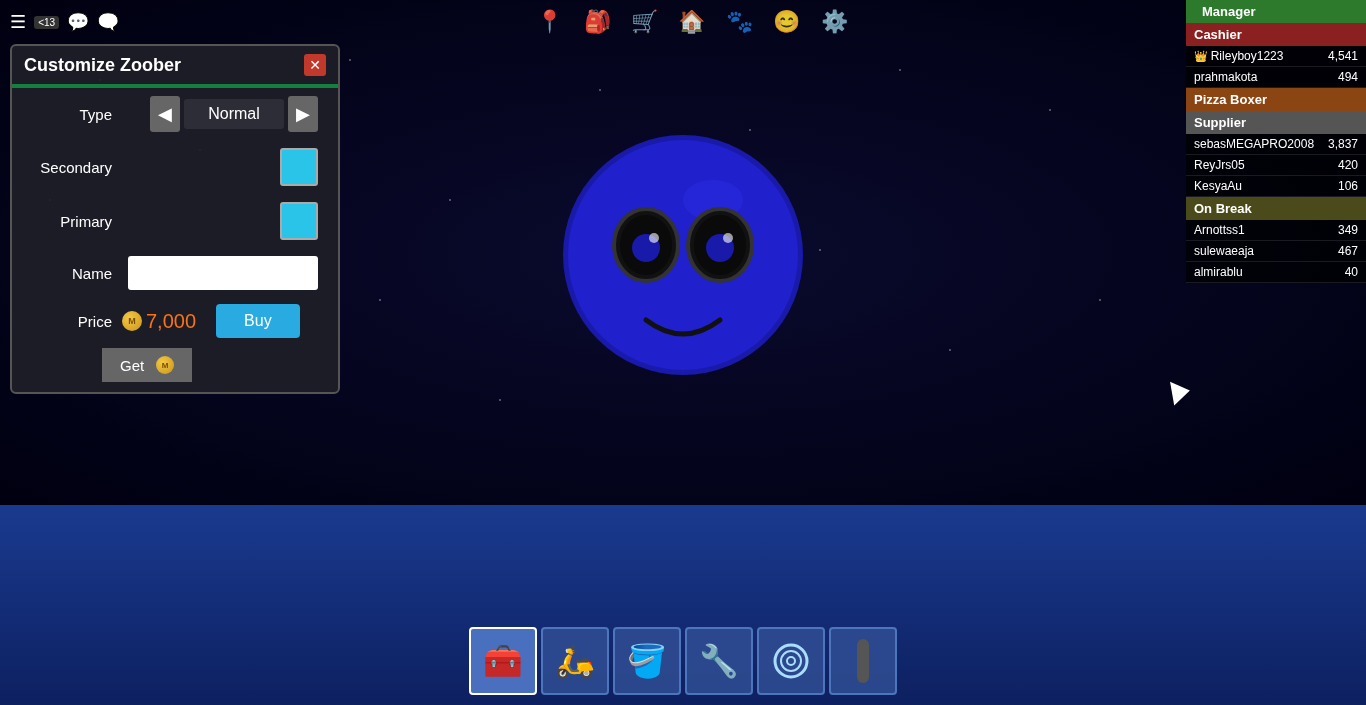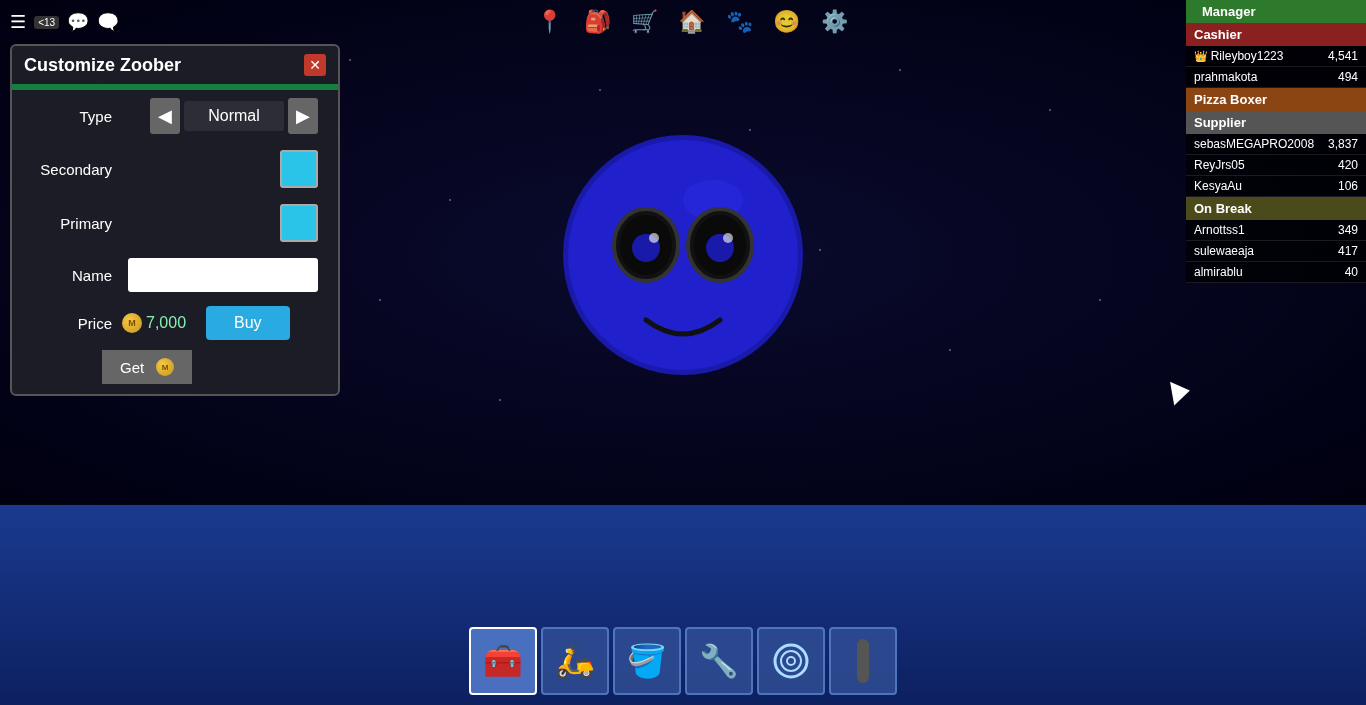--- a/index.html
+++ b/index.html
@@ -150,21 +150,21 @@
       border-radius: 6px;
       z-index: 200;
       padding-bottom: 10px;
     }
 
     #customize-header {
       display: flex;
       align-items: center;
       justify-content: space-between;
       padding: 8px 12px;
-      border-bottom: 6px solid #15803d;
+      border-bottom: 4px solid #15803d;
     }
 
     #customize-title {
       color: white;
       font-size: 18px;
       font-weight: bold;
     }
 
     #close-btn {
       background: #c0392b;
@@ -271,22 +271,22 @@
       border-radius: 50%;
       display: flex;
       align-items: center;
       justify-content: center;
       font-size: 9px;
       font-weight: bold;
       color: #7a4e00;
     }
 
     .price-value {
-      color: #86efac;
-      font-size: 16px;
+      color: #f97316;
+      font-size: 20px;
     }
 
     .buy-btn {
       background: #29aae1;
       color: white;
       border: none;
       border-radius: 4px;
       padding: 8px 28px;
       font-size: 16px;
       font-weight: normal;
@@ -588,21 +588,21 @@
   <div class="sidebar-section">
     <div class="sidebar-category on-break">
       <span>On Break</span>
     </div>
     <div class="sidebar-player">
       <span class="player-name">Arnottss1</span>
       <span class="player-score">349</span>
     </div>
     <div class="sidebar-player">
       <span class="player-name">sulewaeaja</span>
-      <span class="player-score">417</span>
+      <span class="player-score">467</span>
     </div>
     <div class="sidebar-player">
       <span class="player-name">almirablu</span>
       <span class="player-score">40</span>
     </div>
   </div>
 </div>
 
 <div id="hotbar">
   <div class="hotbar-slot active">🧰</div>

